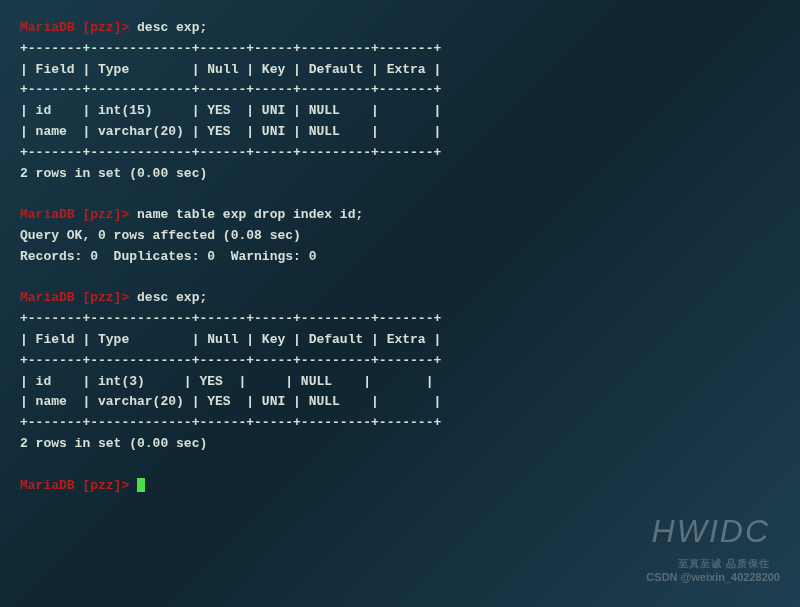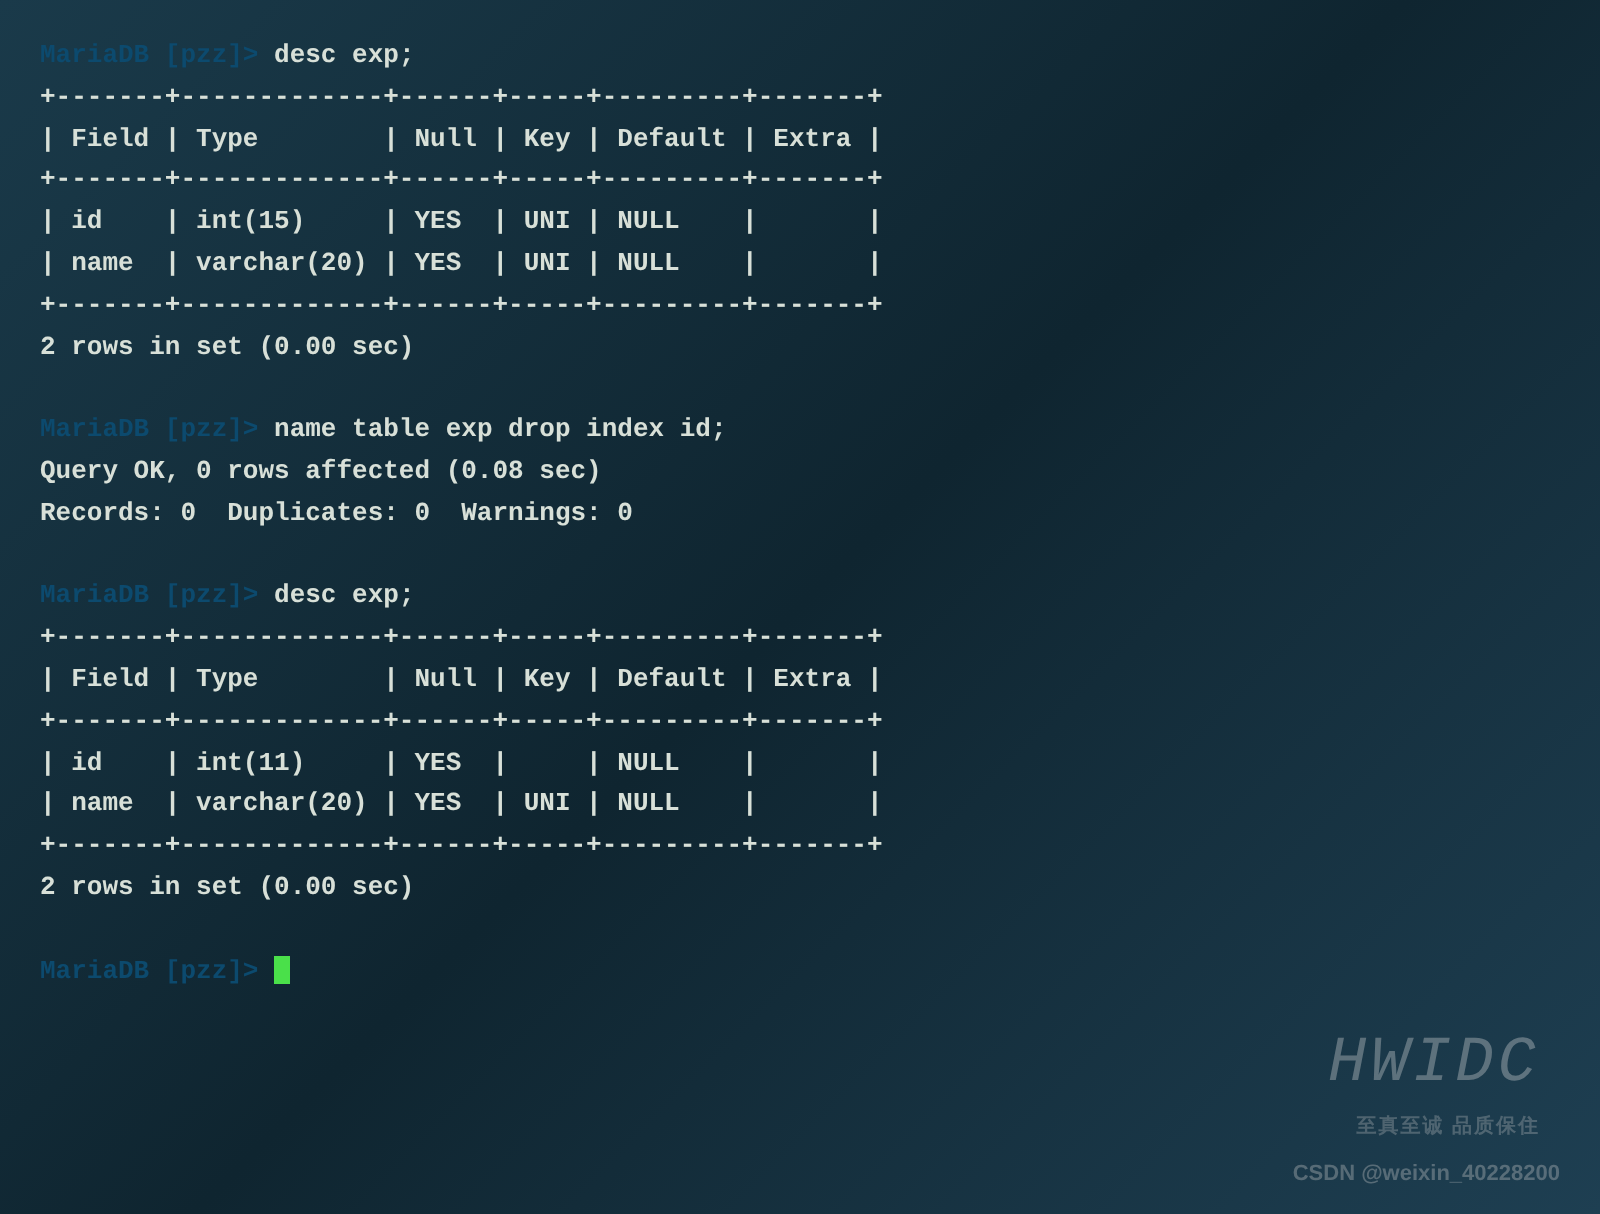--- a/index.html
+++ b/index.html
@@ -17,53 +17,53 @@
       color: #d8e0d8;
       padding: 18px 20px;
       line-height: 1.6;
       position: relative;
       overflow: hidden;
     }
     .terminal {
       white-space: pre;
     }
     .prompt-db {
-      color: #0c4a6e;
+      color: #b91c1c;
     }
     .cursor {
       display: inline-block;
       width: 8px;
       height: 14px;
       background: #4ae04a;
       vertical-align: middle;
     }
     .watermark-brand {
       position: absolute;
       right: 30px;
       bottom: 50px;
       color: rgba(220, 220, 220, 0.35);
-      font-family: Liberation Mono, monospace;
+      font-family: Liberation Sans, sans-serif;
       font-size: 32px;
       font-weight: 300;
       letter-spacing: 2px;
       font-style: italic;
     }
     .watermark-sub {
       position: absolute;
       right: 30px;
       bottom: 35px;
       color: rgba(200, 200, 200, 0.3);
       font-family: sans-serif;
       font-size: 10px;
       letter-spacing: 1px;
     }
     .watermark-csdn {
       position: absolute;
       right: 20px;
-      bottom: 10px;
+      bottom: 20px;
       color: rgba(200, 200, 200, 0.35);
       font-family: sans-serif;
       font-size: 11px;
     }
   </style>
 </head>
 <body>
 
 <div class="terminal"><span class="prompt-db">MariaDB [pzz]&gt; </span><span>desc exp;</span>
 <span>+-------+-------------+------+-----+---------+-------+</span>
@@ -75,21 +75,21 @@
 <span>2 rows in set (0.00 sec)</span>
 
 <span class="prompt-db">MariaDB [pzz]&gt; </span><span>name table exp drop index id;</span>
 <span>Query OK, 0 rows affected (0.08 sec)</span>
 <span>Records: 0  Duplicates: 0  Warnings: 0</span>
 
 <span class="prompt-db">MariaDB [pzz]&gt; </span><span>desc exp;</span>
 <span>+-------+-------------+------+-----+---------+-------+</span>
 <span>| Field | Type        | Null | Key | Default | Extra |</span>
 <span>+-------+-------------+------+-----+---------+-------+</span>
-<span>| id    | int(11)     | YES  |     | NULL    |       |</span>
+<span>| id    | int(3)     | YES  |     | NULL    |       |</span>
 <span>| name  | varchar(20) | YES  | UNI | NULL    |       |</span>
 <span>+-------+-------------+------+-----+---------+-------+</span>
 <span>2 rows in set (0.00 sec)</span>
 
 <span class="prompt-db">MariaDB [pzz]&gt; </span><span class="cursor"></span></div>
 
 <div class="watermark-brand">HWIDC</div>
 <div class="watermark-sub">至真至诚 品质保住</div>
 <div class="watermark-csdn">CSDN @weixin_40228200</div>
 

